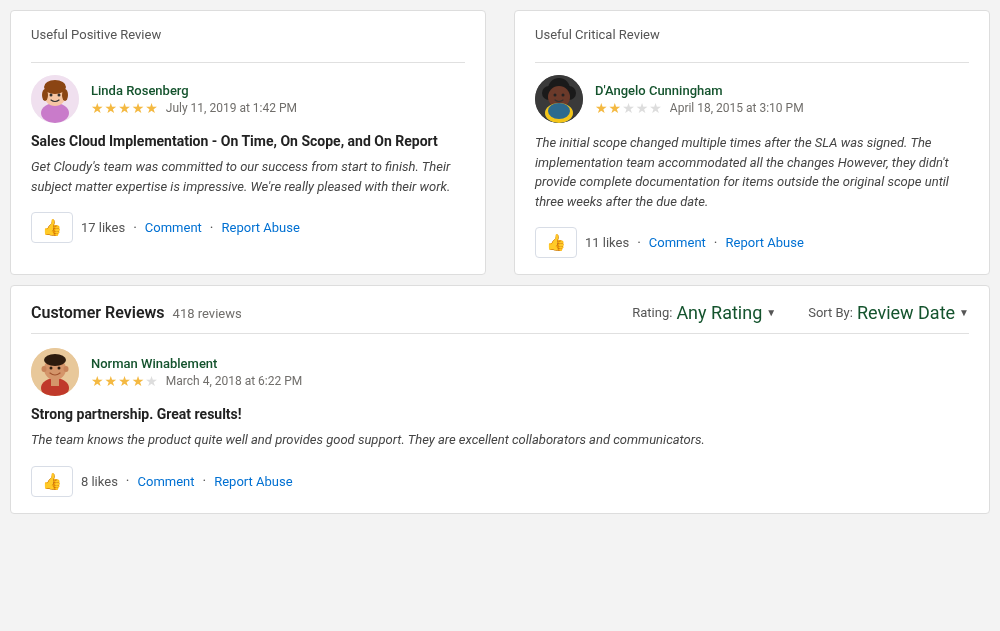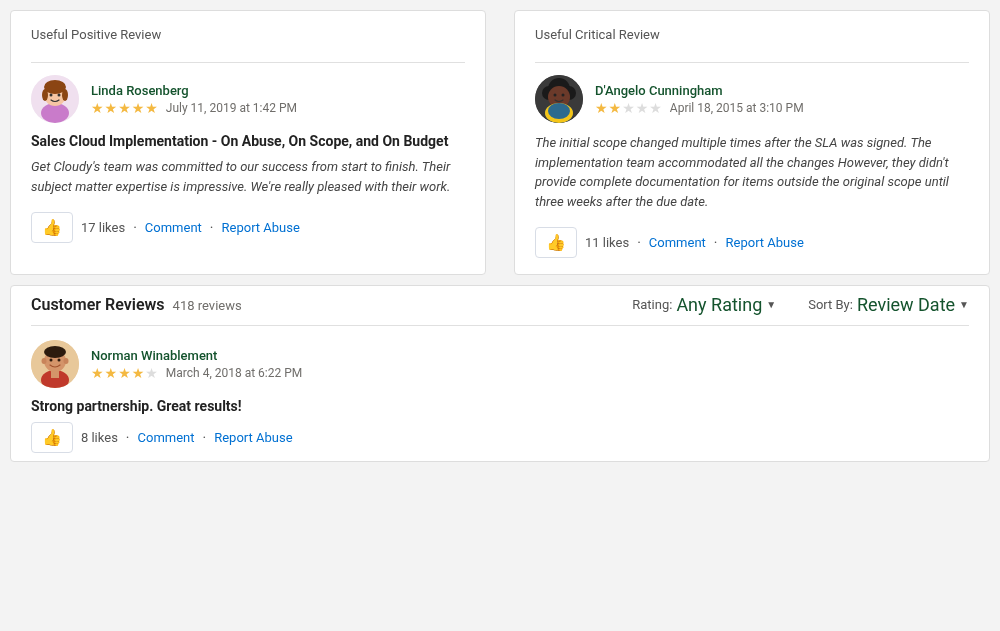--- a/index.html
+++ b/index.html
@@ -129,21 +129,21 @@
       cursor: pointer;
       font-size: 13px;
     }
     .dot {
       color: #555;
     }
     .bottom-section {
       background: #fff;
       border: 1px solid #ddd;
       border-radius: 4px;
-      padding: 8px 20px;
+      padding: 16px 20px;
     }
     .customer-reviews-header {
       display: flex;
       align-items: center;
       justify-content: space-between;
       margin-bottom: 14px;
       padding-bottom: 10px;
       border-bottom: 1px solid #e0e0e0;
     }
     .customer-reviews-left {
@@ -223,21 +223,21 @@
             <span class="star">★</span>
             <span class="star">★</span>
             <span class="star">★</span>
             <span class="star">★</span>
             <span class="star">★</span>
           </div>
           <span class="review-date">July 11, 2019 at 1:42 PM</span>
         </div>
       </div>
     </div>
-    <div class="review-title">Sales Cloud Implementation - On Abuse, On Scope, and On Budget</div>
+    <div class="review-title">Sales Cloud Implementation - On Time, On Scope, and On Report</div>
     <div class="review-text">Get Cloudy's team was committed to our success from start to finish. Their subject matter expertise is impressive. We're really pleased with their work.</div>
     <div class="actions-row">
       <button class="thumbs-btn">👍</button>
       <span class="action-text">17 likes</span>
       <span class="dot">·</span>
       <span class="action-link">Comment</span>
       <span class="dot">·</span>
       <span class="action-link">Report Abuse</span>
     </div>
   </div>
@@ -344,20 +344,21 @@
             <span class="star">★</span>
             <span class="star">★</span>
             <span class="star">★</span>
             <span class="star empty">★</span>
           </div>
           <span class="review-date">March 4, 2018 at 6:22 PM</span>
         </div>
       </div>
     </div>
     <div class="review-title">Strong partnership. Great results!</div>
+    <div class="review-text">The team knows the product quite well and provides good support. They are excellent collaborators and communicators.</div>
     <div class="actions-row">
       <button class="thumbs-btn">👍</button>
       <span class="action-text">8 likes</span>
       <span class="dot">·</span>
       <span class="action-link">Comment</span>
       <span class="dot">·</span>
       <span class="action-link">Report Abuse</span>
     </div>
   </div>
 </div>

